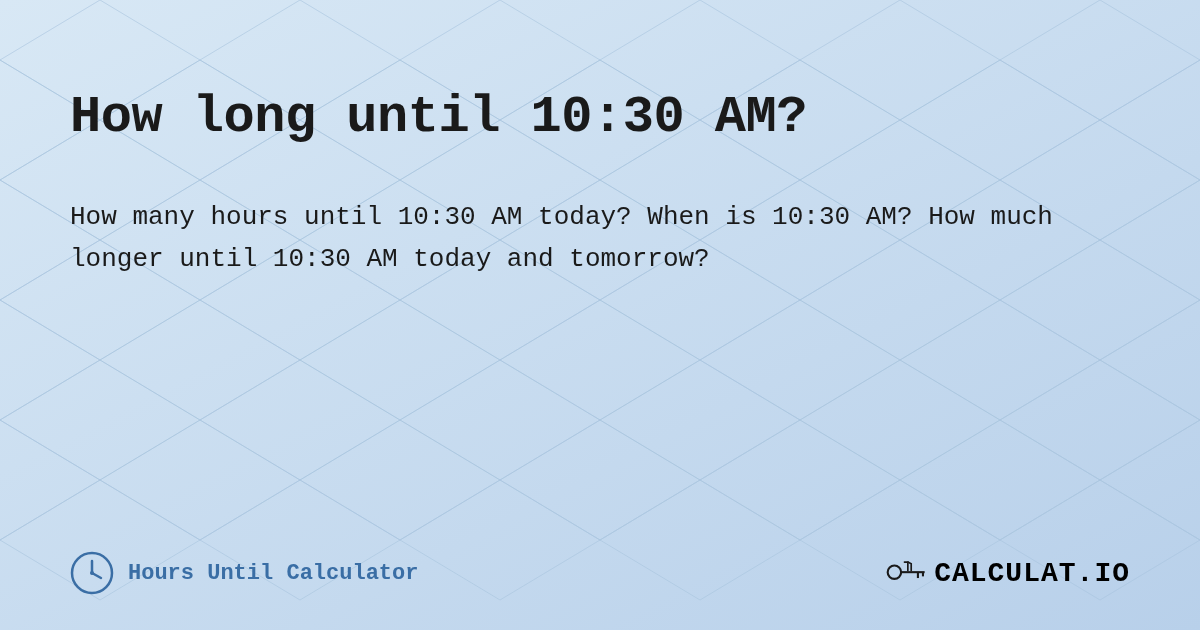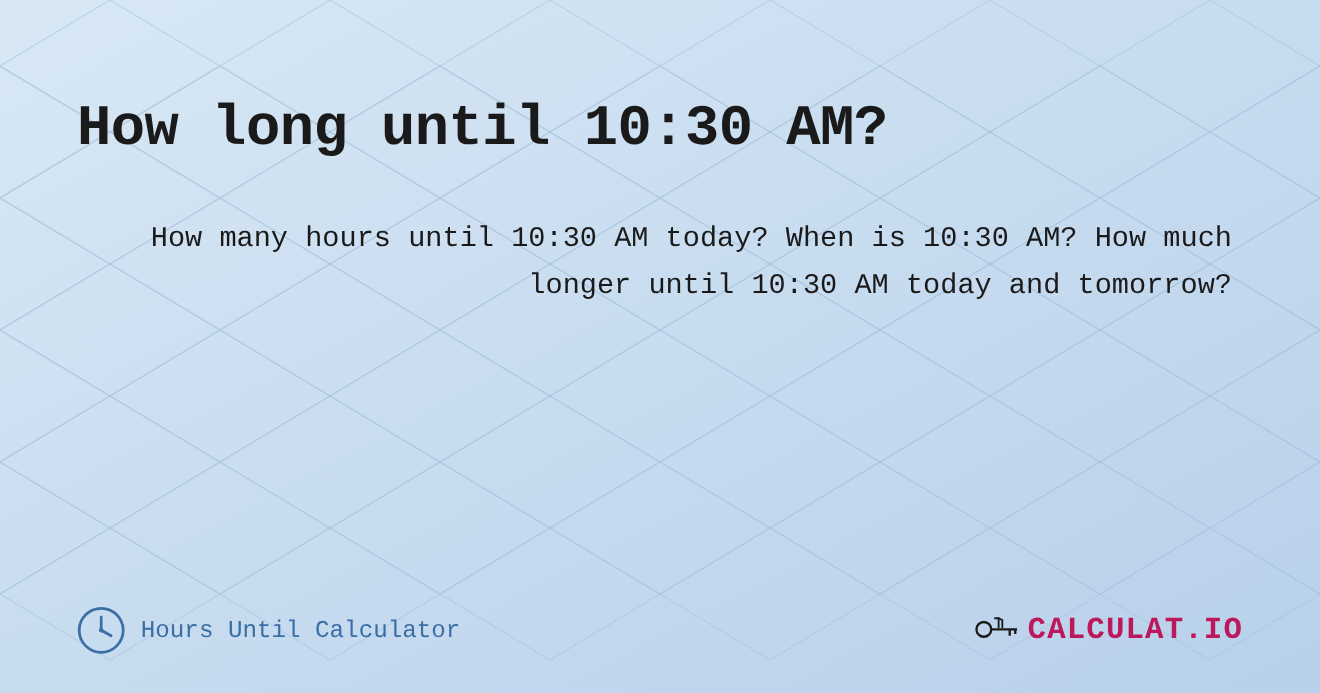--- a/index.html
+++ b/index.html
@@ -44,21 +44,20 @@
       letter-spacing: -0.5px;
     }
 
     .description {
       font-size: 26px;
       font-weight: 400;
       color: #1a1a1a;
       font-family: 'Courier New', Courier, monospace;
       line-height: 1.6;
       max-width: 1050px;
-      text-align: right;
     }
 
     .footer {
       position: absolute;
       bottom: 35px;
       left: 70px;
       right: 70px;
       display: flex;
       align-items: center;
       justify-content: space-between;
@@ -72,40 +71,40 @@
     }
 
     .clock-icon {
       width: 44px;
       height: 44px;
       flex-shrink: 0;
     }
 
     .footer-left-text {
       font-size: 22px;
-      font-weight: 400;
+      font-weight: 700;
       color: #3a6ea5;
       font-family: 'Courier New', Courier, monospace;
     }
 
     .logo-right {
       display: flex;
       align-items: center;
       gap: 6px;
     }
 
     .logo-icon {
       width: 42px;
       height: 42px;
     }
 
     .logo-text {
       font-size: 28px;
       font-weight: 700;
-      color: #be185d;
+      color: #000000;
       font-family: 'Courier New', Courier, monospace;
       letter-spacing: 1px;
     }
 
     
   </style>
 </head>
 <body>
 
 <svg class="background" xmlns="http://www.w3.org/2000/svg" width="1200" height="630">

